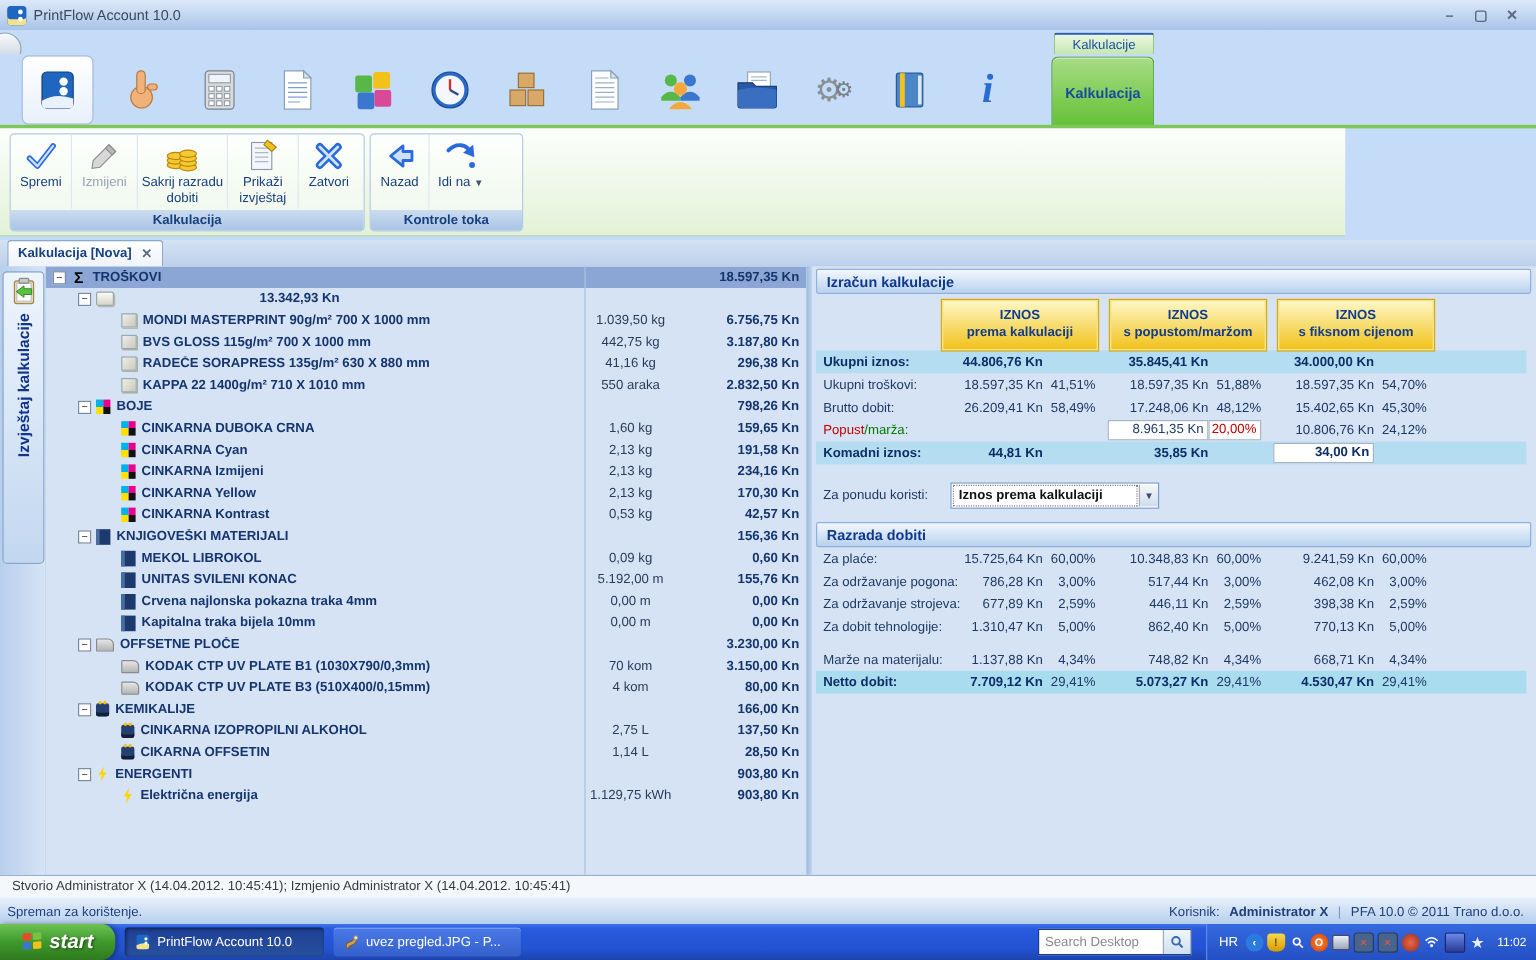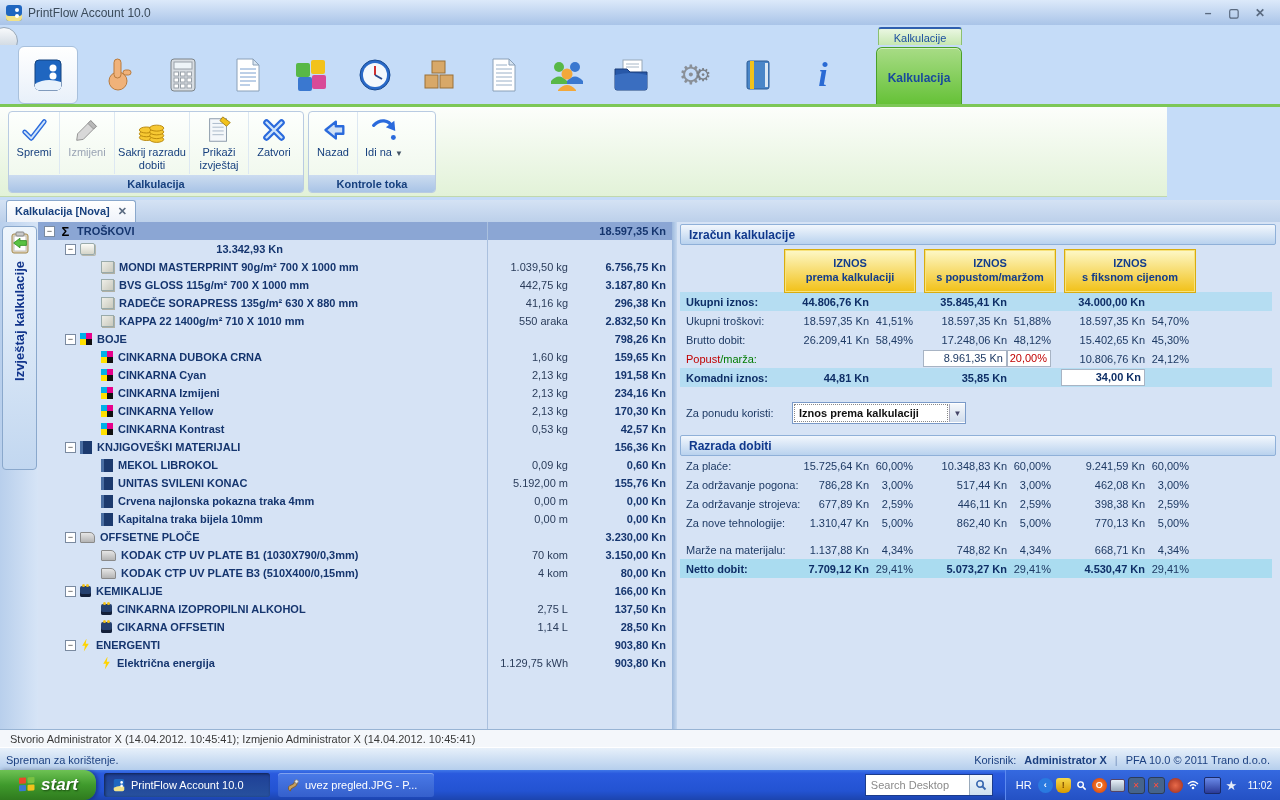--- a/index.html
+++ b/index.html
@@ -30,21 +30,21 @@
   .bigicon-wrap svg{width:40px;height:40px;}
   .gearchar{font-size:27px;color:#8a9098;line-height:1;}
   .gearchar2{font-size:18px;color:#7a8088;margin-left:-8px;line-height:1;}
   .info-i{font-family:"Liberation Serif",serif;font-style:italic;font-weight:bold;font-size:34px;color:#2a6ad4;line-height:1;}
   .greentab{left:876px;top:47px;width:84px;height:59px;background:linear-gradient(#a8dc86,#62c033);
             border:1px solid #4aa028;border-bottom:none;border-radius:6px 6px 0 0;display:flex;align-items:center;justify-content:center;
             color:#184a9c;font-weight:bold;font-size:12px;box-shadow:inset 0 1px 0 #d4f0c0;}
   .greenline{left:0;top:104px;width:1280px;height:3px;background:#7dc757;}
 
   
-  .ribbon{left:0;top:107px;width:1167px;height:89px;background:linear-gradient(#fcfefb,#e2f2d8);border-bottom:1px solid #c0d8ae;}
+  .ribbon{left:0;top:107px;width:1076px;height:89px;background:linear-gradient(#fcfefb,#e2f2d8);border-bottom:1px solid #c0d8ae;padding-left:45px;}
   .rgroup{position:absolute;top:4px;height:80px;border:1px solid #b9cbe2;border-radius:4px;background:linear-gradient(#fdfffd,#eef7ea);}
   .rgroup-caption{position:absolute;left:0;right:0;bottom:0;height:17px;background:linear-gradient(#ccdcf0,#a9c4e6);
                   border-radius:0 0 3px 3px;display:flex;align-items:center;justify-content:center;font-weight:bold;color:#17407e;}
   .rbuttons{display:flex;height:62px;}
   .rbtn{display:flex;flex-direction:column;align-items:center;justify-content:flex-start;padding-top:3px;
         border-right:1px solid #dde8f2;cursor:pointer;text-align:center;color:#17407e;line-height:1.15;}
   .rbtn:last-child{border-right:none;}
   .rbtn svg{width:30px;height:30px;}
   .rbtn .lbl{margin-top:1px;}
   .rbtn.disabled .lbl{color:#9aa4b4;}
@@ -68,21 +68,21 @@
   
   .tree{position:absolute;left:38px;top:0;width:634px;height:507px;background:#d6e3f5;overflow:hidden;}
   .tree-sep{position:absolute;left:449px;top:0;width:1px;height:507px;background:#aac0de;}
   .trow{display:flex;align-items:center;height:18px;width:634px;cursor:default;}
   .trow.sel{background:#8ba6d4;}
   .indent{flex:none;}
   .expander{flex:none;width:9px;height:9px;margin-right:4px;background:#fff;border:1px solid #7a8aa0;
             display:flex;align-items:center;justify-content:center;font-size:9px;line-height:7px;color:#333;cursor:pointer;}
   .ticon{flex:none;width:13px;height:13px;margin-right:5px;position:relative;}
   .tlabel{flex:1;font-weight:bold;color:#15356e;white-space:nowrap;overflow:hidden;}
-  .tqty{flex:none;width:85px;text-align:right;color:#2a3c5a;padding-right:8px;}
+  .tqty{flex:none;width:85px;text-align:center;color:#2a3c5a;padding-right:8px;}
   .tval{flex:none;width:90px;text-align:right;font-weight:bold;color:#15356e;padding-right:6px;}
   
   .icon-sigma{display:flex;align-items:center;justify-content:center;}
   .icon-sigma::before{content:"Σ";font-weight:bold;font-size:13px;color:#000;}
   .icon-paper{width:13px;height:10px;background:linear-gradient(#fbfbf7,#d5d5c9);border:1px solid #9aa;border-radius:2px;box-shadow:1px 1px 0 #b8b8ac;}
   .icon-cube{width:11px;height:10px;background:linear-gradient(135deg,#eeeee8,#c9c9bd);border:1px solid #9aa;box-shadow:1px 1px 0 #b0b0a4;}
   .icon-cmyk{width:12px;height:12px;background:
      linear-gradient(to bottom,#00b0e8 50%,#ffe000 50%) left/50% 100% no-repeat,
      linear-gradient(to bottom,#e8008c 50%,#111 50%) right/50% 100% no-repeat;}
   .icon-book{width:9px;height:13px;background:#1c3a6e;border-left:3px solid #4a6ea2;}
@@ -711,21 +711,21 @@
           <span class="pct">2,59%</span>
           <span class="gsp"></span>
           <span class="amt">446,11 Kn</span>
           <span class="pct">2,59%</span>
           <span class="gsp"></span>
           <span class="amt">398,38 Kn</span>
           <span class="pct">2,59%</span>
           <span class="gsp"></span>
         </div>
         <div class="crow">
-    <span class="clabel">Za nove tehnologije:</span>
+    <span class="clabel">Za dobit tehnologije:</span>
   <span class="amt">1.310,47 Kn</span>
           <span class="pct">5,00%</span>
           <span class="gsp"></span>
           <span class="amt">862,40 Kn</span>
           <span class="pct">5,00%</span>
           <span class="gsp"></span>
           <span class="amt">770,13 Kn</span>
           <span class="pct">5,00%</span>
           <span class="gsp"></span>
         </div>

